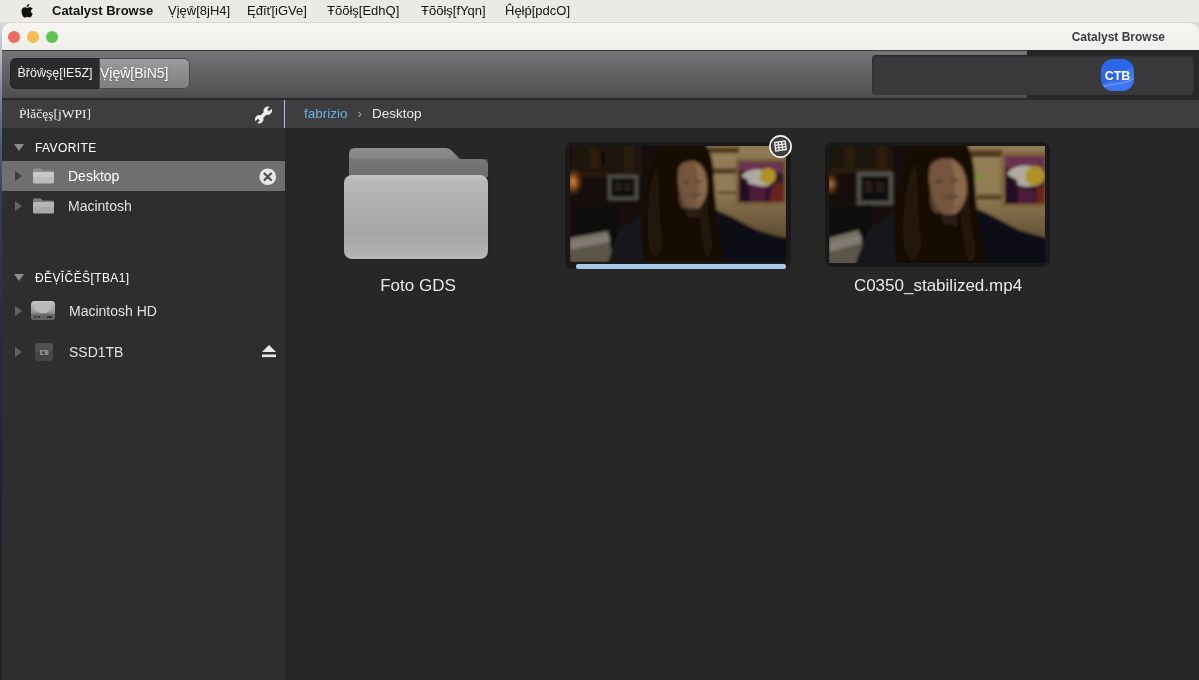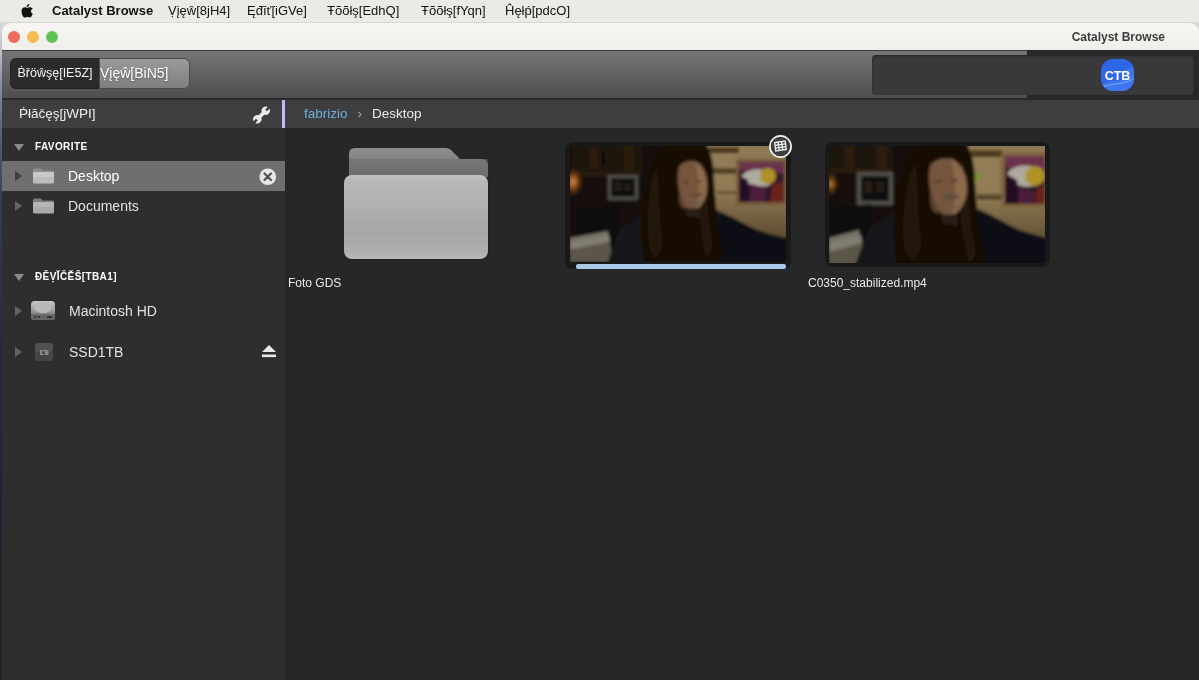--- a/index.html
+++ b/index.html
@@ -24,34 +24,34 @@
 
 
 #toolbar { left:2px; top:50px; width:1025px; height:48px; background:linear-gradient(#757577,#4e4e50); border-top:1px solid #39393b; }
 #tabL { position:absolute; left:8px; top:7px; width:89px; height:31px; background:#2b2b2d; border:1px solid #232325; border-right:none; border-radius:6px 0 0 6px; color:#f2f2f2; font-size:12.5px; text-align:center; line-height:29px; }
 #tabR { position:absolute; left:97px; top:7px; width:91px; height:31px; background:linear-gradient(#9b9b9d,#7f7f81); border:1px solid #4a4a4c; border-radius:0 6px 6px 0; color:#fdfdfd; font-size:14px; text-align:left; line-height:29px; text-shadow:0 1px 2px rgba(0,0,0,.35); }
 #well { position:absolute; left:870px; top:4px; width:322px; height:40px; background:#39393b; border-radius:4px; box-shadow:inset 0 1px 2px rgba(0,0,0,.4); }
 #ctb { position:absolute; left:1099px; top:8px; width:33px; height:32px; border-radius:12px; overflow:hidden; }
 
 
 #hdr { left:2px; top:98px; width:1197px; height:30px; background:#3e3e40; border-top:2px solid #29292b; }
-#phead { position:absolute; left:0; top:0; width:283px; height:28px; border-right:3px solid #c4b5fd; color:#efefef; font-size:13.5px; line-height:28px; }
+#phead { position:absolute; left:0; top:0; width:283px; height:28px; border-right:1px solid #c4b5fd; color:#efefef; font-size:13.5px; line-height:28px;font-family:Liberation Serif, serif; }
 #crumb { position:absolute; left:284px; top:0; right:0; height:28px; font-size:13.5px; line-height:28px; color:#ebebeb; }
 
 
 #sidebar { left:2px; top:128px; width:283px; height:552px; background:#2e2e2e; color:#e2e2e2; font-size:14px; }
-.sect { position:absolute; left:0; width:100%; height:18px; color:#fff; font-weight:bold; font-size:10px; letter-spacing:.4px; }
+.sect { position:absolute; left:0; width:100%; height:18px; color:#fff; font-weight:normal; font-size:12px; letter-spacing:.4px; }
 .row { position:absolute; left:0; width:100%; height:30px; line-height:30px; }
 .tri-r { position:absolute; left:13px; top:10px; width:0; height:0; border-left:7px solid #646464; border-top:5px solid transparent; border-bottom:5px solid transparent; }
 .tri-d { position:absolute; left:12px; top:5px; width:0; height:0; border-top:7px solid #8b8b8b; border-left:5px solid transparent; border-right:5px solid transparent; }
 .rlabel { position:absolute; left:66px; top:0; }
 
 
 #main { left:285px; top:128px; width:914px; height:552px; background:#272727; }
-.cellLabel { position:absolute; font-size:12px; color:#e8e8e8; width:260px; top:148px; }
+.cellLabel { position:absolute; font-size:17px; color:#e8e8e8; text-align:center; width:260px; top:148px; }
 .thumbBox { position:absolute; top:14px; width:226px; height:127px; background:#191919; border-radius:8px; }
 </style>
 </head>
 <body>
 
 <div class="abs" id="menubar">
   <svg style="position:absolute;left:20px;top:3.5px" width="13" height="15" viewBox="0 0 13 15">
       <path fill="#111" d="M10.8 7.9c0-1.6.9-2.5 1.9-3.1-.7-1-1.8-1.5-2.9-1.5-1.1-.1-2.2.7-2.7.7-.5 0-1.5-.7-2.4-.7C3.2 3.3 1.5 4.7 1.5 7.3c0 1.2.3 2.4.8 3.6.5 1.1 1.5 2.7 2.5 2.7.9 0 1.3-.6 2.5-.6s1.5.6 2.5.6 1.9-1.5 2.4-2.6c.3-.7.5-1.1.6-1.4-1.3-.5-2-1.7-2-3.7zM8.6 2.1c.5-.6.8-1.4.7-2.1-.7 0-1.5.5-2 1-.4.5-.8 1.3-.7 2.1.8 0 1.5-.4 2-1z"></path>
     </svg>
   <span class="mi" style="left:52px;font-weight:bold;">Catalyst Browse</span>
@@ -122,21 +122,21 @@
       </svg>
   </div>
 
   <div class="row" style="top:63px;">
     <span class="tri-r"></span>
     <svg style="position:absolute;left:30px;top:6px" width="23" height="18" viewBox="0 0 23 18">
         <path fill="#7d7d7d" d="M1 3 Q1 1.4 2.6 1.4 L8 1.4 Q9.2 1.4 9.8 2.4 L10.4 3.4 L20.5 3.4 Q22 3.4 22 4.9 L22 6 L1 6 Z"></path>
         <rect x="1" y="5" width="21" height="11.6" rx="1.6" fill="#a9a9a9"></rect>
         <rect x="1" y="5" width="21" height="5" rx="1.6" fill="#b5b5b5"></rect>
       </svg>
-    <span class="rlabel">Documents</span>
+    <span class="rlabel">Macintosh</span>
   </div>
 
 
   <div class="sect" style="top:141px;">
       <span class="tri-d"></span>
       <span style="position:absolute;left:33px;top:2px;">ĐĚṾĬČĔŜ[TBA1]</span>
     </div>
 
   <div class="row" style="top:168px;">
     <span class="tri-r"></span>

